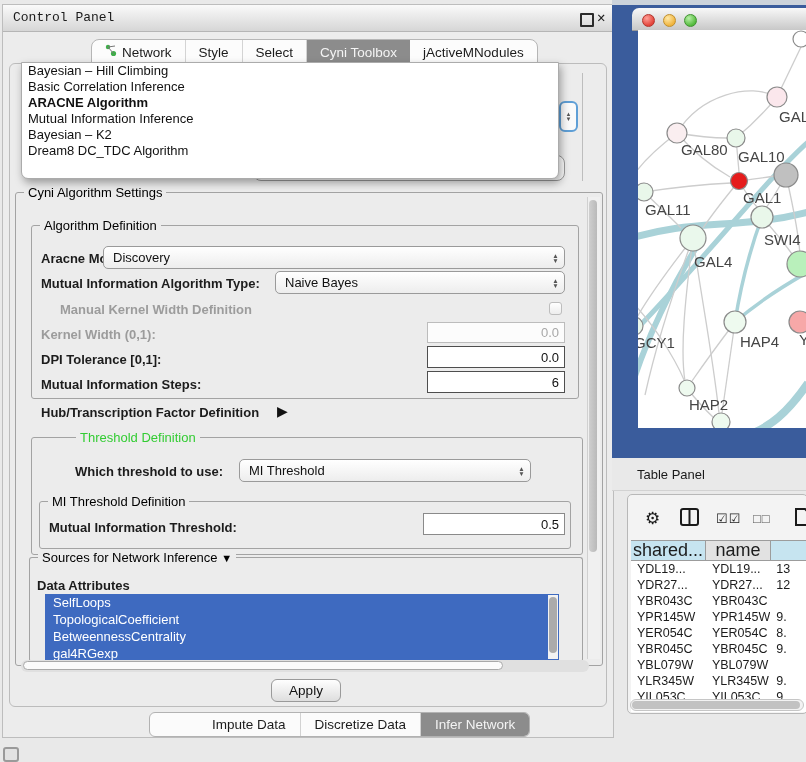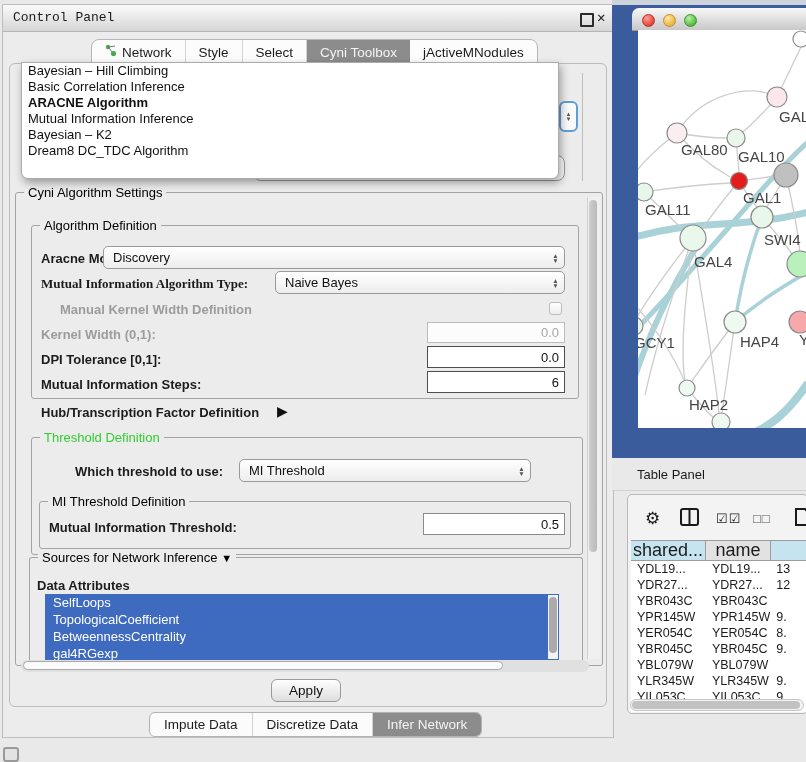--- a/index.html
+++ b/index.html
@@ -5,21 +5,21 @@
   html,body{margin:0;padding:0;}
   body{width:806px;height:762px;overflow:hidden;background:#e9e9e9;
        font-family:"Liberation Sans",sans-serif;-webkit-font-smoothing:antialiased;}
   #app{position:relative;width:806px;height:762px;}
   .abs{position:absolute;}
   .lbl{font-size:13px;font-weight:bold;color:#1c1c1c;white-space:nowrap;}
   .lbl.dis{color:#9c9c9c;}
   .groupbox{position:absolute;border:1px solid #a3a3a3;border-radius:3px;}
   .gtitle{position:absolute;top:-8px;left:8px;background:#ececec;padding:0 4px;
           font-size:13px;white-space:nowrap;}
-  .blue{color:#000000;} .green{color:#33cc33;}
+  .blue{color:#000000;} .green{color:#33cc33;margin-left:36px;}
   .combo{position:absolute;display:flex;align-items:center;box-sizing:border-box;
          background:linear-gradient(#ffffff,#ededed);border:1px solid #9a9a9a;
          border-radius:5px;font-size:13px;color:#111;padding-left:9px;cursor:default;}
   .stepper{margin-left:auto;width:17px;display:flex;flex-direction:column;align-items:center;
            justify-content:center;color:#555;font-size:6.5px;line-height:5px;}
   .field{position:absolute;box-sizing:border-box;border:1px solid #4e4e4e;background:#fff;
          font-family:"Liberation Sans",sans-serif;font-size:13px;color:#111;text-align:right;padding:0 5px;}
   .field.dis{border:1px solid #bcbcbc;background:#fcfcfc;color:#a8a8a8;}
   
   .cp-window{position:absolute;left:2px;top:4px;width:610px;height:732px;background:#ececec;
@@ -50,21 +50,21 @@
   .htrack{position:absolute;background:#e0e0e0;border-radius:6px;}
   .hthumb{position:absolute;background:#fbfbfb;border:1px solid #a9a9a9;border-radius:5px;box-sizing:border-box;}
   .checkbox{position:absolute;width:13px;height:13px;box-sizing:border-box;border:1px solid #bdbdbd;
             border-radius:3px;background:linear-gradient(#ffffff,#ededed);}
   .listbox{position:absolute;left:42px;top:589px;width:514px;height:66px;background:#3e6ac0;overflow:hidden;}
   .list-item{height:17px;line-height:17px;color:#fff;font-size:13px;padding-left:8px;white-space:nowrap;}
   .apply-btn{position:absolute;left:268px;top:674px;width:70px;height:23px;box-sizing:border-box;
              background:linear-gradient(#fefefe,#dedede);border:1px solid #9a9a9a;border-radius:6px;
              font-size:13.5px;color:#111;display:flex;align-items:center;justify-content:center;cursor:default;}
   .btabs{position:absolute;left:146px;top:707px;height:23px;display:flex;border-radius:6px;overflow:hidden;
-         border:1px solid #b2b2b2;background:#fbfbfb;}
+         border:1px solid #b2b2b2;background:#fbfbfb;padding-left:48px;}
   .btab{display:flex;align-items:center;padding:0 14px;font-size:13.5px;color:#1c1c1c;
         border-right:1px solid #d2d2d2;white-space:nowrap;}
   .btab:last-child{border-right:none;}
   .btab.active{background:#8c8c8c;color:#f4f4f4;}
   
   .desktop{position:absolute;left:612px;top:0;width:194px;height:458px;background:#3a5c9c;}
   .desk-topstrip{position:absolute;left:612px;top:0;width:194px;height:5px;background:#ccd3db;}
   .net-titlebar{position:absolute;left:632px;top:8px;width:174px;height:22px;
                 background:linear-gradient(#f8f8f8,#c8c8c8);border-radius:7px 0 0 0;
                 border-bottom:1px solid #999;}
@@ -166,21 +166,21 @@
       <span class="gtitle blue">Algorithm Definition</span>
     </div>
     <span class="lbl abs" style="left:38px;top:246px;">Aracne Mode:</span>
     <div class="combo" style="left:100px;top:241px;width:462px;height:23px;">
       <span>Discovery</span>
       <span class="stepper">
           <span>▲</span>
           <span>▼</span>
         </span>
     </div>
-    <span class="lbl abs" style="left:38px;top:271px;font-family:Liberation Serif, serif;">Mutual Information Algorithm Type:</span>
+    <span class="lbl abs" style="left:38px;top:271px;">Mutual Information Algorithm Type:</span>
     <div class="combo" style="left:272px;top:266px;width:290px;height:23px;">
       <span>Naive Bayes</span>
       <span class="stepper">
           <span>▲</span>
           <span>▼</span>
         </span>
     </div>
     <span class="lbl dis abs" style="left:38px;top:297px;margin-left:19px;">Manual Kernel Width Definition</span>
     <span class="checkbox" style="left:546px;top:297px;"></span>
     <span class="lbl dis abs" style="left:38px;top:322px;">Kernel Width (0,1):</span>

